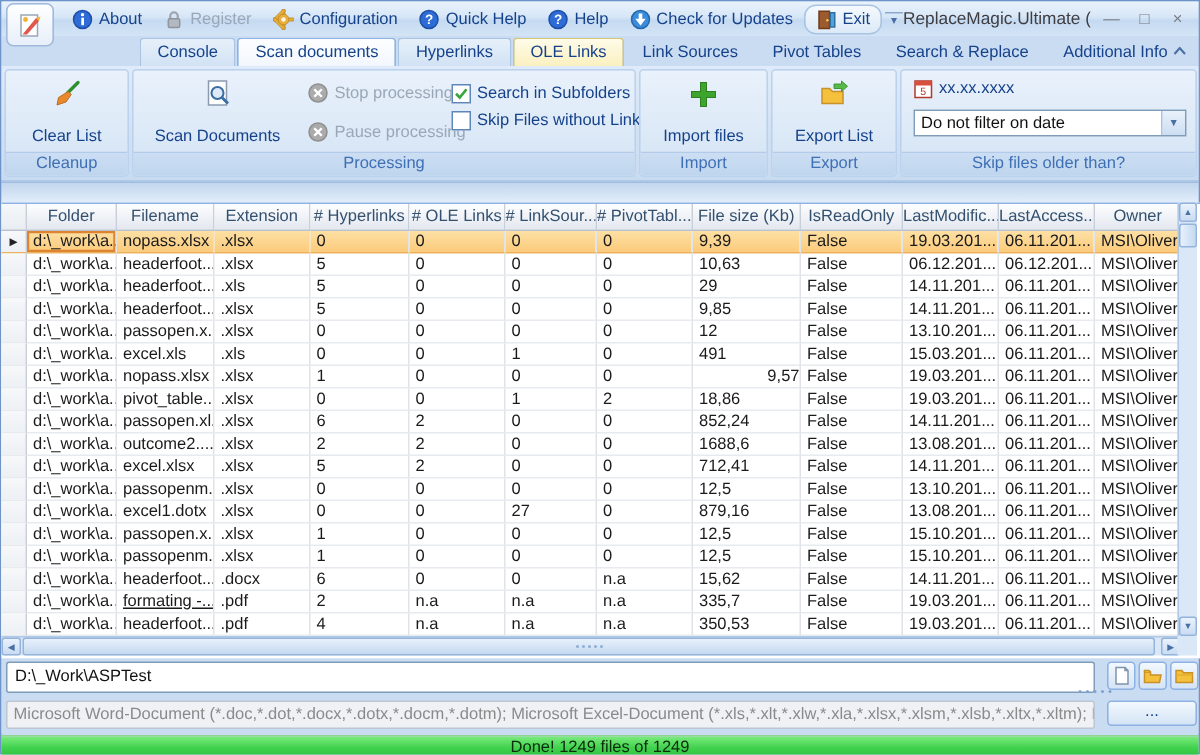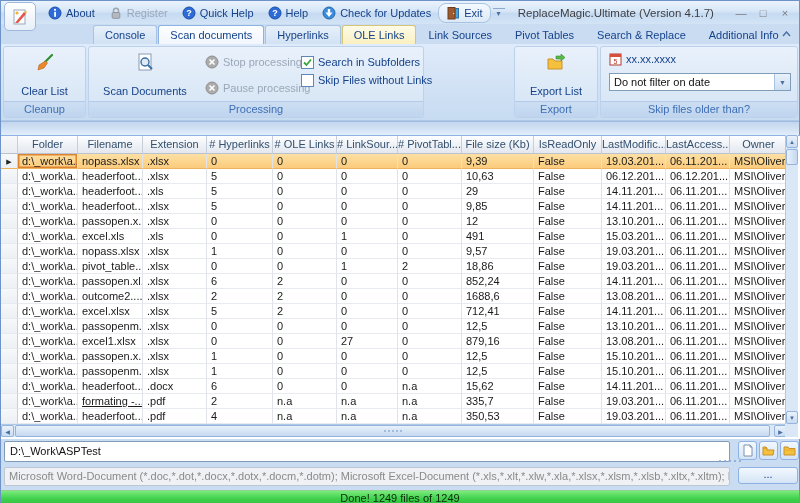--- a/index.html
+++ b/index.html
@@ -127,20 +127,35 @@
             <svg viewBox="0 0 14 14">
               <path d="M4.5 6.5 V4.8 a2.5 2.5 0 0 1 5 0 V6.5" fill="none" stroke="#A0A6AE" stroke-width="1.5"></path>
               <rect x="3.2" y="6.5" width="7.6" height="5.8" rx="1" fill="#B3B9C1" stroke="#8F959D"></rect>
             </svg>
           </span>
           <span>Register</span>
         </div>
         <div class="menu-item">
           <span class="mi-icon">
             <svg viewBox="0 0 14 14">
+              <g fill="#E8AF3C" stroke="#B8831F" stroke-width="0.5">
+                <rect x="6" y="0.5" width="2" height="13"></rect>
+                <rect x="0.5" y="6" width="13" height="2"></rect>
+                <rect x="2" y="2" width="2" height="10" transform="rotate(45 7 7)"></rect>
+                <rect x="2" y="2" width="2" height="10" transform="rotate(-45 7 7)"></rect>
+                <circle cx="7" cy="7" r="3.6"></circle>
+              </g>
+              <circle cx="7" cy="7" r="1.5" fill="#FDF6E3"></circle>
+            </svg>
+          </span>
+          <span>Configuration</span>
+        </div>
+        <div class="menu-item">
+          <span class="mi-icon">
+            <svg viewBox="0 0 14 14">
               <circle cx="7" cy="7" r="6" fill="#2E6BD6" stroke="#1D4FA8"></circle>
               <text x="7" y="10.2" font-size="9" font-weight="bold" fill="#fff" text-anchor="middle" font-family="Liberation Sans, sans-serif">?</text>
             </svg>
           </span>
           <span>Quick Help</span>
         </div>
         <div class="menu-item">
           <span class="mi-icon">
             <svg viewBox="0 0 14 14">
               <circle cx="7" cy="7" r="6" fill="#2E6BD6" stroke="#1D4FA8"></circle>
@@ -242,20 +257,29 @@
           <span>Search in Subfolders</span>
         </div>
         <div class="checkrow" style="margin-top:2px;">
           <span class="cbox"></span>
           <span>Skip Files without Links</span>
         </div>
       </div>
       <div class="rgroup-label">Processing</div>
     </div>
 
+    <div class="rgroup" style="left:425px;width:86px;">
+      <div class="bigbtn" style="left:5px;width:74px;">
+        <svg viewBox="0 0 20 20">
+          <path d="M8 2 h4 v6 h6 v4 h-6 v6 h-4 v-6 h-6 v-4 h6 z" fill="#3DA52E" stroke="#2E7F22" stroke-width="0.7"></path>
+        </svg>
+        <span>Import files</span>
+      </div>
+      <div class="rgroup-label">Import</div>
+    </div>
 
     <div class="rgroup" style="left:599px;width:198px;">
       <div class="daterow">
         <svg viewBox="0 0 13 14">
           <rect x="1" y="2" width="11" height="11" fill="#FFFFFF" stroke="#B03A2E"></rect>
           <rect x="1" y="2" width="11" height="3" fill="#D94F3D"></rect>
           <text x="6.5" y="11.5" font-size="7" fill="#B03A2E" text-anchor="middle" font-family="Liberation Sans, sans-serif">5</text>
         </svg>
         <span>xx.xx.xxxx</span>
       </div>
@@ -389,21 +413,21 @@
         </div>
         <div class="grow">
           <div class="gcell marker" style="width: 17px;"></div>
           <div class="gcell" style="width: 60px;">d:\_work\a...</div>
           <div class="gcell" style="width: 65px;">nopass.xlsx</div>
           <div class="gcell" style="width: 64px;">.xlsx</div>
           <div class="gcell" style="width: 66px;">1</div>
           <div class="gcell" style="width: 64px;">0</div>
           <div class="gcell" style="width: 61px;">0</div>
           <div class="gcell" style="width: 64px;">0</div>
-          <div class="gcell" style="width: 72px;">9,57</div>
+          <div class="gcell" style="width: 72px; text-align: right;">9,57</div>
           <div class="gcell" style="width: 68px;">False</div>
           <div class="gcell" style="width: 64px;">19.03.201...</div>
           <div class="gcell" style="width: 64px;">06.11.201...</div>
           <div class="gcell" style="width: 58px;">MSI\Oliver</div>
         </div>
         <div class="grow">
           <div class="gcell marker" style="width: 17px;"></div>
           <div class="gcell" style="width: 60px;">d:\_work\a...</div>
           <div class="gcell" style="width: 65px;">pivot_table...</div>
           <div class="gcell" style="width: 64px;">.xlsx</div>
@@ -473,21 +497,21 @@
           <div class="gcell" style="width: 64px;">0</div>
           <div class="gcell" style="width: 72px;">12,5</div>
           <div class="gcell" style="width: 68px;">False</div>
           <div class="gcell" style="width: 64px;">13.10.201...</div>
           <div class="gcell" style="width: 64px;">06.11.201...</div>
           <div class="gcell" style="width: 58px;">MSI\Oliver</div>
         </div>
         <div class="grow">
           <div class="gcell marker" style="width: 17px;"></div>
           <div class="gcell" style="width: 60px;">d:\_work\a...</div>
-          <div class="gcell" style="width: 65px;">excel1.xlsx</div>
+          <div class="gcell" style="width: 65px;">excel1.dotx</div>
           <div class="gcell" style="width: 64px;">.xlsx</div>
           <div class="gcell" style="width: 66px;">0</div>
           <div class="gcell" style="width: 64px;">0</div>
           <div class="gcell" style="width: 61px;">27</div>
           <div class="gcell" style="width: 64px;">0</div>
           <div class="gcell" style="width: 72px;">879,16</div>
           <div class="gcell" style="width: 68px;">False</div>
           <div class="gcell" style="width: 64px;">13.08.201...</div>
           <div class="gcell" style="width: 64px;">06.11.201...</div>
           <div class="gcell" style="width: 58px;">MSI\Oliver</div>

